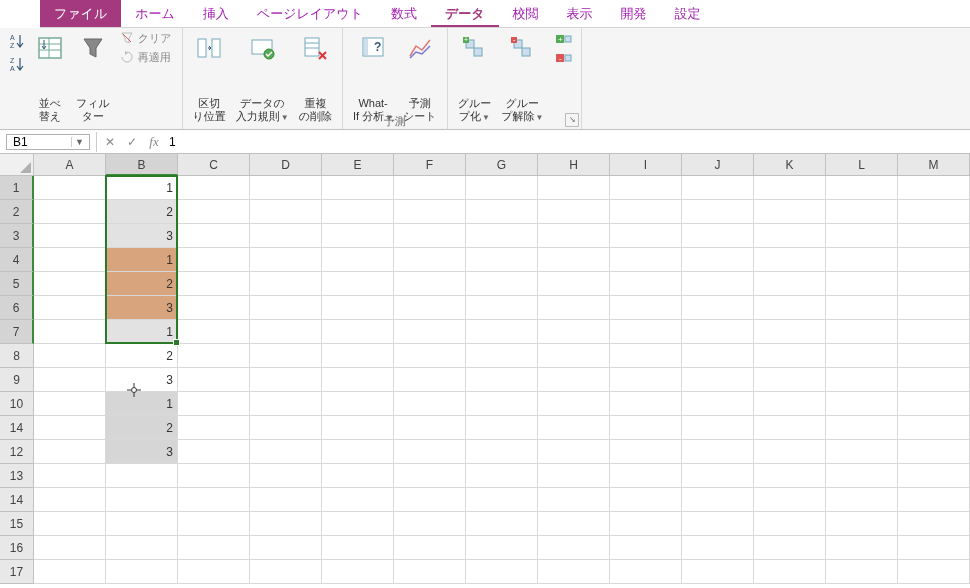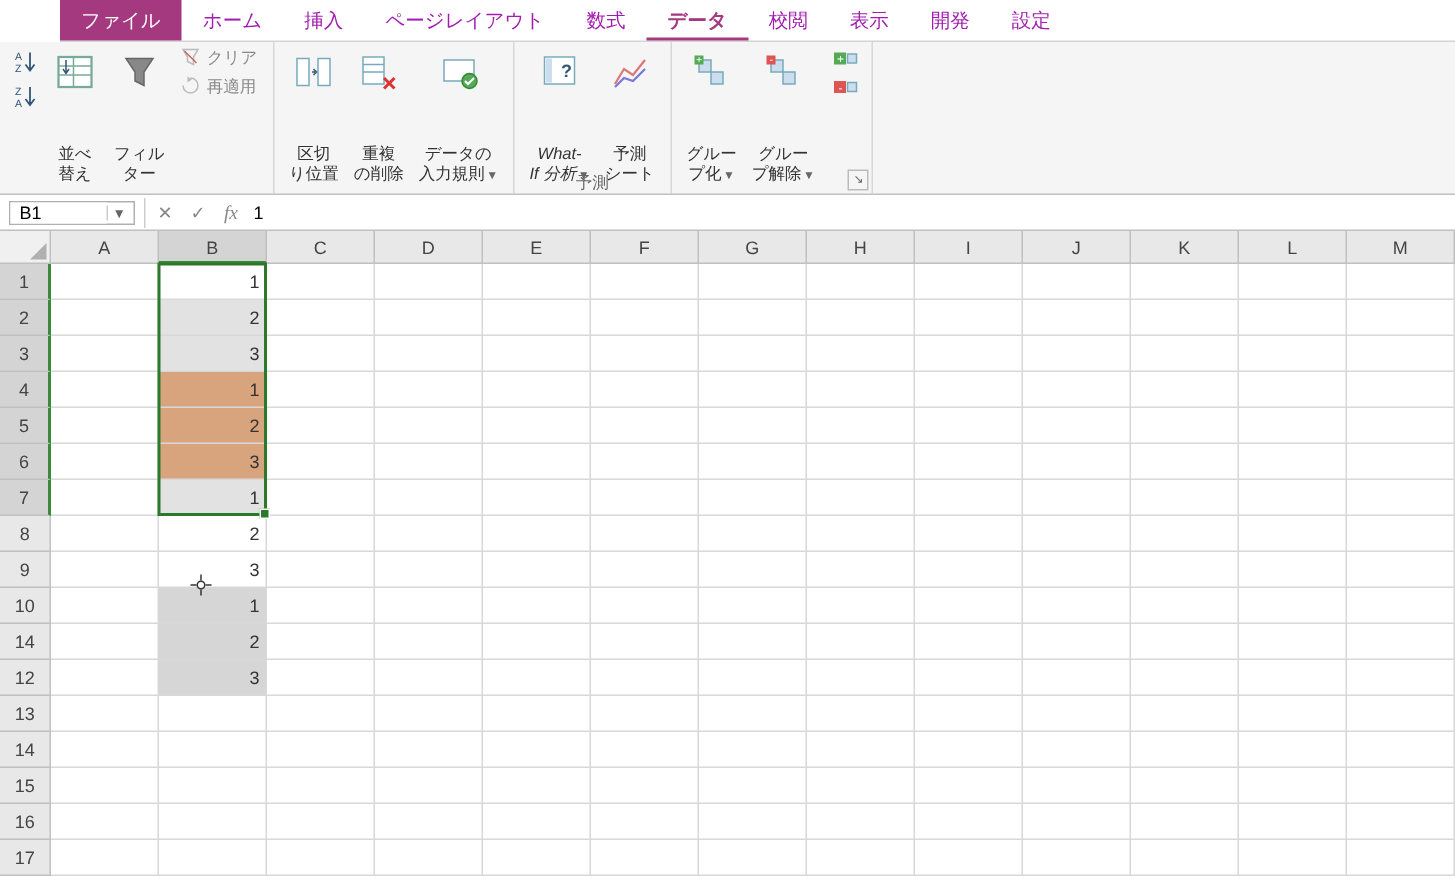--- a/index.html
+++ b/index.html
@@ -144,55 +144,55 @@
               <rect x="17" y="5" width="8" height="18" fill="#fff" stroke="#7ab"></rect>
               <path d="M13 14 L15 14 M14 12 L16 14 L14 16" stroke="#357" fill="none"></path>
             </svg>
         </span>
         <span class="lbl" style="white-space:pre;">区切
 り位置</span>
       </div>
       <div class="ribbon-btn-lg">
         <span class="icon">
           <svg width="28" height="28">
+              <rect x="4" y="6" width="20" height="14" fill="#fff" stroke="#7ab"></rect>
+              <circle cx="21" cy="20" r="5" fill="#5a5" stroke="#383"></circle>
+              <path d="M18 20 L20 22 L24 18" stroke="#fff" stroke-width="1.5" fill="none"></path>
+            </svg>
+        </span>
+        <span class="lbl"><span style="white-space:pre;">データの
+入力規則</span><span class="drop-arrow">▼</span></span>
+      </div>
+      <div class="ribbon-btn-lg">
+        <span class="icon">
+          <svg width="28" height="28">
               <rect x="4" y="4" width="14" height="18" fill="#fff" stroke="#7ab"></rect>
               <line x1="4" y1="9" x2="18" y2="9" stroke="#7ab"></line>
               <line x1="4" y1="14" x2="18" y2="14" stroke="#7ab"></line>
               <line x1="18" y1="18" x2="25" y2="25" stroke="#d33" stroke-width="2"></line>
               <line x1="25" y1="18" x2="18" y2="25" stroke="#d33" stroke-width="2"></line>
             </svg>
         </span>
         <span class="lbl" style="white-space:pre;">重複
 の削除</span>
       </div>
-      <div class="ribbon-btn-lg">
-        <span class="icon">
-          <svg width="28" height="28">
-              <rect x="4" y="6" width="20" height="14" fill="#fff" stroke="#7ab"></rect>
-              <circle cx="21" cy="20" r="5" fill="#5a5" stroke="#383"></circle>
-              <path d="M18 20 L20 22 L24 18" stroke="#fff" stroke-width="1.5" fill="none"></path>
-            </svg>
-        </span>
-        <span class="lbl"><span style="white-space:pre;">データの
-入力規則</span><span class="drop-arrow">▼</span></span>
-      </div>
     </div>
   </div>
 
   <div class="ribbon-group">
     <div class="ribbon-group-content">
       <div class="ribbon-btn-lg">
         <span class="icon">
           <svg width="28" height="28">
               <rect x="4" y="4" width="20" height="18" fill="#fff" stroke="#7ab"></rect>
               <rect x="5" y="5" width="4" height="16" fill="#cde"></rect>
               <text x="15" y="17" font-size="12" fill="#357" font-weight="bold">?</text>
             </svg>
         </span>
-        <span class="lbl"><span style="white-space:pre;font-style:italic;">What-
+        <span class="lbl"><span style="white-space:pre;">What-
 If 分析</span><span class="drop-arrow">▼</span></span>
       </div>
       <div class="ribbon-btn-lg">
         <span class="icon">
           <svg width="28" height="28">
               <polyline points="4,22 10,12 16,16 24,6" fill="none" stroke="#d77" stroke-width="1.5"></polyline>
               <polyline points="4,24 10,18 16,20 24,12" fill="none" stroke="#77d" stroke-width="1.5"></polyline>
             </svg>
         </span>
         <span class="lbl" style="white-space:pre;">予測

